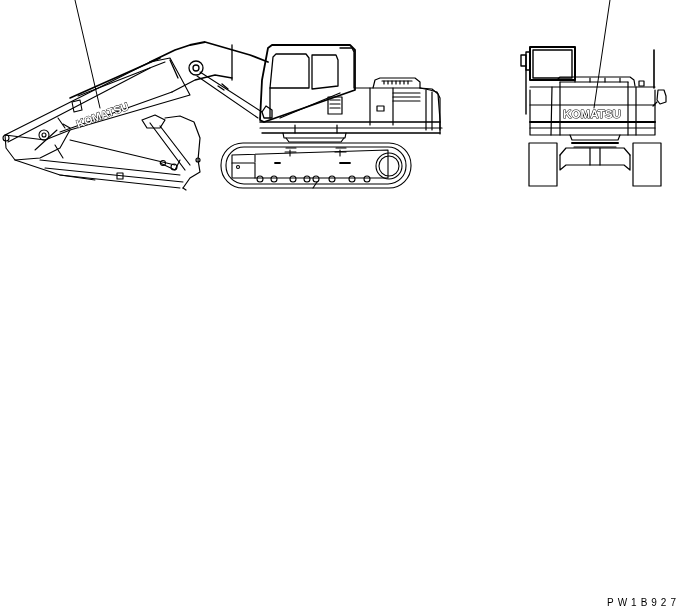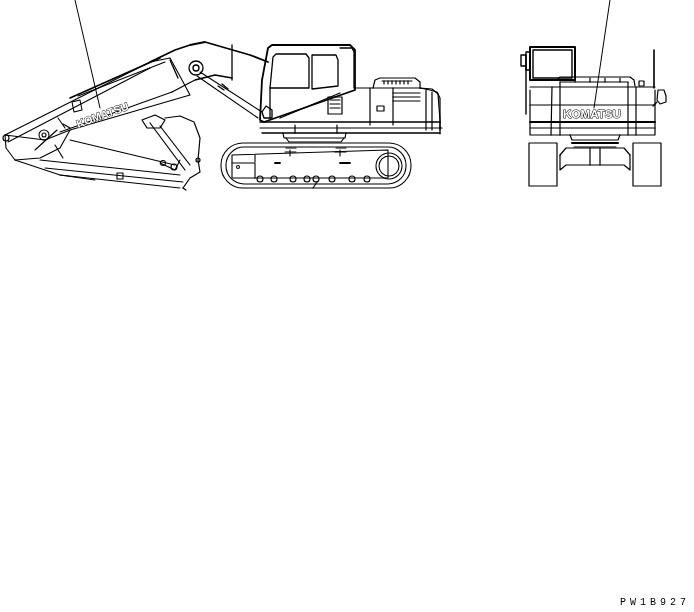--- a/index.html
+++ b/index.html
@@ -16,23 +16,23 @@
     }
     #canvas {
       position: absolute;
       left: 0;
       top: 0;
       width: 694px;
       height: 612px;
     }
     .drawing-code {
       position: absolute;
-      right: 4px;
+      right: 14px;
       bottom: 4px;
-      font-family: Liberation Mono, monospace;
+      font-family: Liberation Sans, sans-serif;
       font-size: 10px;
       letter-spacing: 4px;
       color: #000;
     }
     .decal-text {
       font-family: "Liberation Sans", sans-serif;
       font-weight: bold;
       fill: #fff;
       stroke: #000;
       stroke-width: 0.9;

